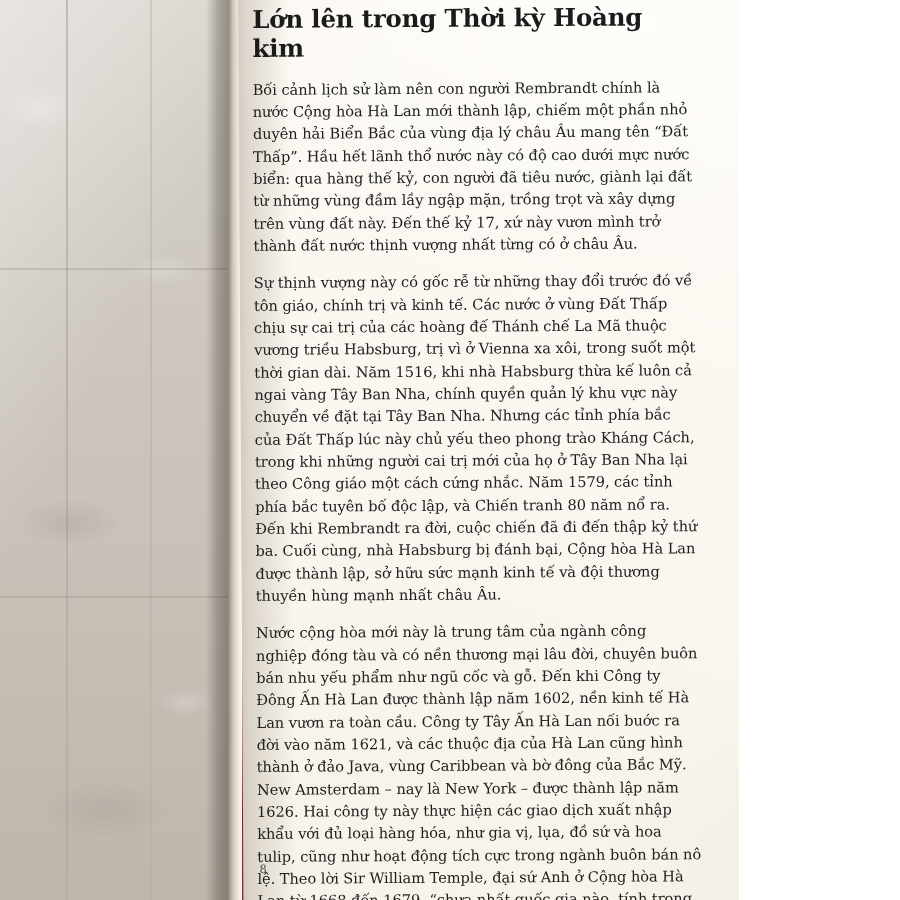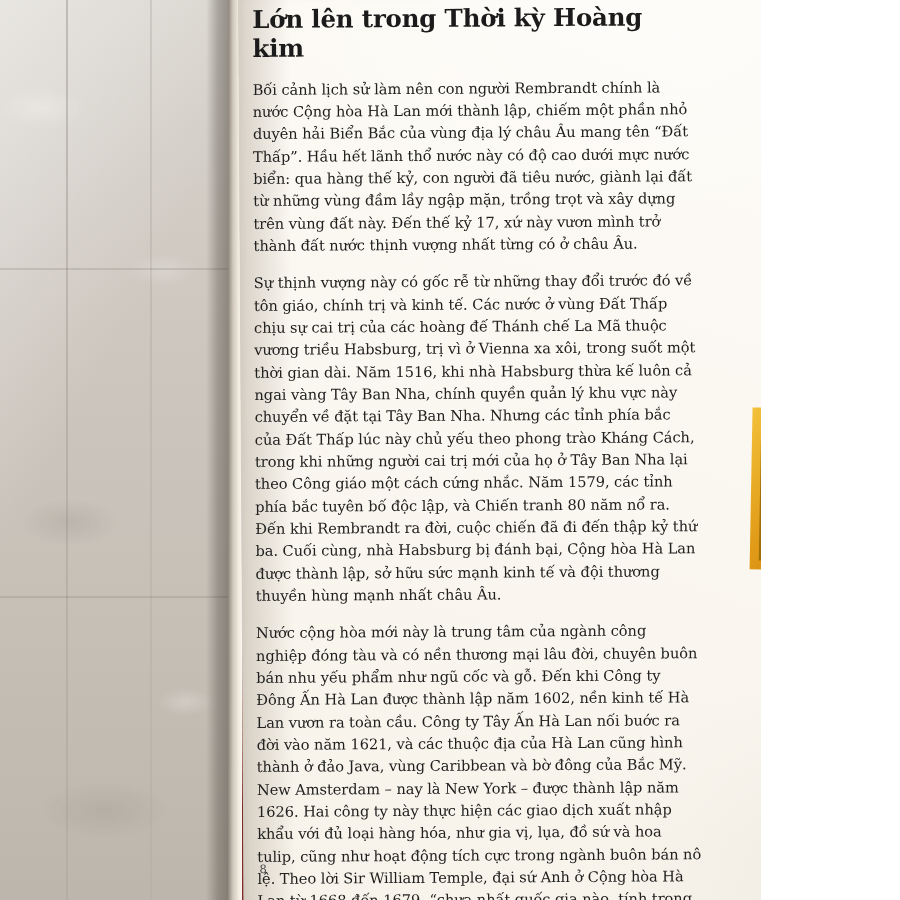--- a/index.html
+++ b/index.html
@@ -12,21 +12,20 @@
     overflow: hidden;
     font-family: "DejaVu Sans", sans-serif;
     background: #ffffff;
   }
   #page {
     position: relative;
     width: 739px;
     height: 900px;
     overflow: hidden;
     background: #7f1d1d;
-    padding-left: 22px;
   }
 
   
   .wall {
     position: absolute;
     left: 0; top: 0;
     width: 232px; height: 900px;
     background:
       linear-gradient(118deg, rgba(255,255,255,0.42) 0%, rgba(255,255,255,0) 42%),
       linear-gradient(180deg, #d8d4cd 0%, #cdc7bf 36%, #c6bfb6 70%, #bdb6ac 100%);

